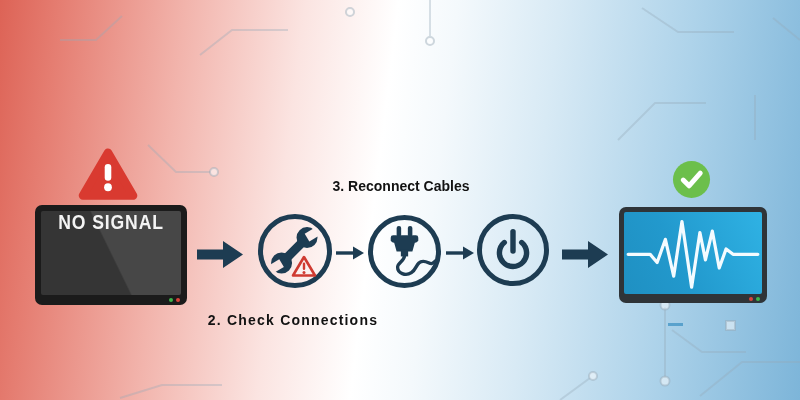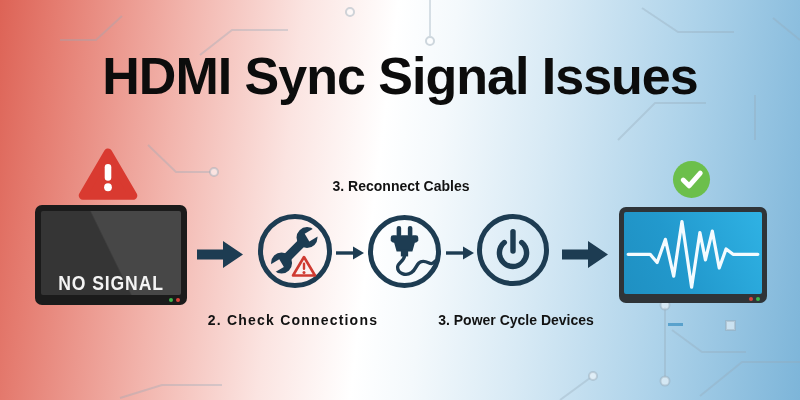--- a/index.html
+++ b/index.html
@@ -18,21 +18,21 @@
     position:absolute;top:46px;left:0;width:800px;
     text-align:center;font-size:52px;font-weight:bold;
     letter-spacing:-1px;color:#0c0c0c;
   }
   
   .monitor{position:absolute;border-radius:7px;box-sizing:border-box;}
   .monitor-left{left:35px;top:205px;width:152px;height:100px;background:#1b1b1b;padding:6px 6px 10px 6px;}
   .monitor-right{left:619px;top:207px;width:148px;height:96px;background:#2f3438;padding:5px 5px 9px 5px;}
   .screen{position:relative;width:100%;height:100%;border-radius:2px;overflow:hidden;}
   .screen-dark{background:linear-gradient(64deg,#353535 49.5%,#474747 50.5%);
-    display:flex;align-items:flex-end;justify-content:center;}
+    display:flex;align-items:flex-start;justify-content:center;}
   .screen-blue{background:linear-gradient(244deg,#2fb2e4 0%,#2299cd 60%,#1f90c2 100%);}
   .no-signal{color:#f4f4f4;font-size:20px;font-weight:bold;letter-spacing:1px;transform:scaleX(.88);white-space:nowrap;}
   .dots{position:absolute;display:flex;gap:3px;}
   .dots-left{right:7px;bottom:3px;}
   .dots-right{right:7px;bottom:2px;}
   .dot{width:4px;height:4px;border-radius:50%;}
   .dot-green{background:#3db54a;}
   .dot-red{background:#d8443a;}
   
   .warning-big{position:absolute;left:78px;top:146px;width:60px;height:55px;}
@@ -82,21 +82,20 @@
       <circle cx="350" cy="12" r="4"></circle>
       <circle cx="214" cy="172" r="4"></circle>
       <circle cx="665" cy="305" r="4.5"></circle>
       <circle cx="665" cy="381" r="4.5"></circle>
       <circle cx="593" cy="376" r="4"></circle>
       <rect x="726" y="321" width="9" height="9"></rect>
     </g>
     <rect x="668" y="323" width="15" height="3" fill="rgba(70,150,198,0.8)"></rect>
   </svg>
 
-  <div class="title">HDMI Sync Signal Issues</div>
 
   <svg class="warning-big" viewBox="0 0 100 92">
     <path d="M50 11 L92 83 L8 83 Z" fill="#d93a30" stroke="#d93a30" stroke-width="14" stroke-linejoin="round"></path>
     <rect x="44.5" y="30" width="11" height="28" rx="5.5" fill="#ffffff"></rect>
     <circle cx="50" cy="69" r="6.5" fill="#ffffff"></circle>
   </svg>
 
   <div class="monitor monitor-left">
     <div class="screen screen-dark">
       <span class="no-signal">NO SIGNAL</span>
@@ -182,15 +181,14 @@
       </svg>
     </div>
     <div class="dots dots-right">
       <span class="dot dot-red"></span>
       <span class="dot dot-green"></span>
     </div>
   </div>
 
   <div class="step-label label-below-1">2. Check Connections</div>
   <div class="step-label label-above">3. Reconnect Cables</div>
-  <div class="step-label label-below-3">3. Power Cycle Devices</div>
 
 </div>
 
 </body></html>

